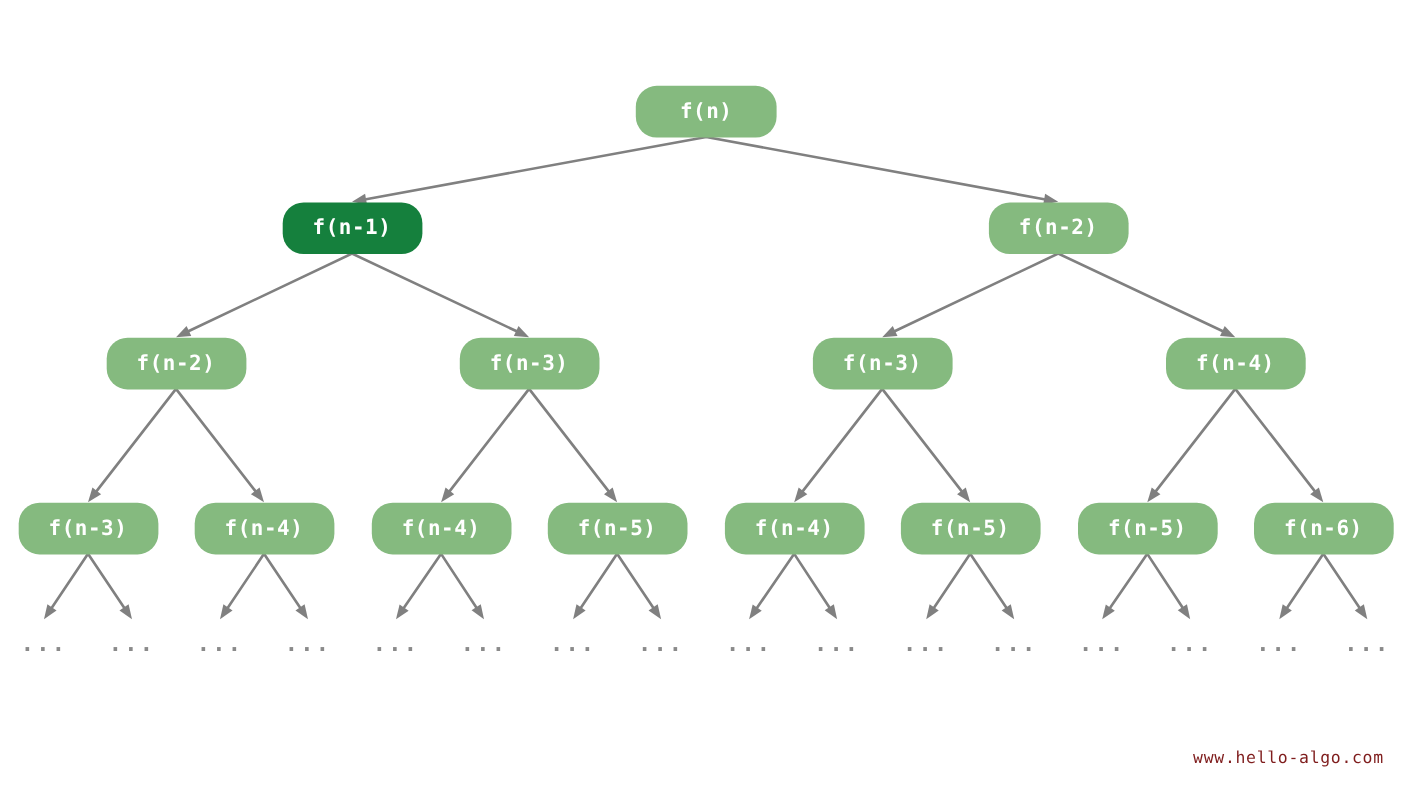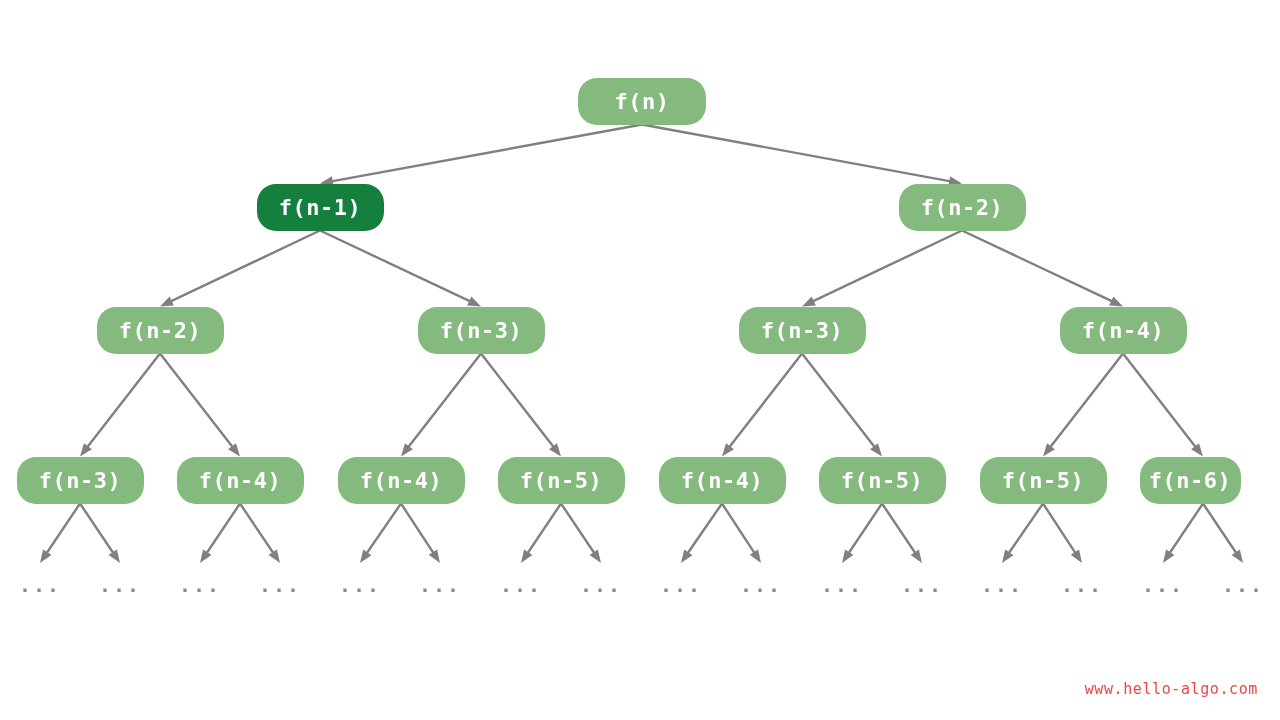--- a/index.html
+++ b/index.html
@@ -25,42 +25,42 @@
   .node {
     position: absolute;
     box-sizing: border-box;
     background: #85ba7f;
     border-radius: 19px;
     color: #ffffff;
     display: flex;
     align-items: center;
     justify-content: center;
     font-family: "DejaVu Sans Mono", "Liberation Mono", monospace;
-    font-size: 22px;
+    font-size: 19px;
     font-weight: 700;
     letter-spacing: 0.5px;
     white-space: nowrap;
     z-index: 2;
   }
   .ellipsis {
     position: absolute;
     color: #8a8a8a;
     font-family: "DejaVu Sans Mono", "Liberation Mono", monospace;
     font-size: 20px;
     font-weight: 700;
     letter-spacing: 2px;
     transform: translate(-50%, -50%);
     z-index: 2;
     line-height: 1;
   }
   #watermark {
     position: absolute;
     right: 22px;
     bottom: 22px;
-    color: #ef4444;
+    color: #7f1d1d;
     font-family: "DejaVu Sans Mono", "Liberation Mono", monospace;
     font-size: 15px;
     letter-spacing: 0.6px;
     white-space: nowrap;
   }
 </style>
 </head>
 <body>
 
 <div id="canvas">
@@ -194,21 +194,21 @@
       <div class="node" style="left: 417.5px; top: 306.5px; width: 127px; height: 47px; background: rgb(133, 186, 127); color: rgb(255, 255, 255);">f(n-3)</div>
       <div class="node" style="left: 738.5px; top: 306.5px; width: 127px; height: 47px; background: rgb(133, 186, 127); color: rgb(255, 255, 255);">f(n-3)</div>
       <div class="node" style="left: 1059.5px; top: 306.5px; width: 127px; height: 47px; background: rgb(133, 186, 127); color: rgb(255, 255, 255);">f(n-4)</div>
       <div class="node" style="left: 16.5px; top: 456.5px; width: 127px; height: 47px; background: rgb(133, 186, 127); color: rgb(255, 255, 255);">f(n-3)</div>
       <div class="node" style="left: 176.5px; top: 456.5px; width: 127px; height: 47px; background: rgb(133, 186, 127); color: rgb(255, 255, 255);">f(n-4)</div>
       <div class="node" style="left: 337.5px; top: 456.5px; width: 127px; height: 47px; background: rgb(133, 186, 127); color: rgb(255, 255, 255);">f(n-4)</div>
       <div class="node" style="left: 497.5px; top: 456.5px; width: 127px; height: 47px; background: rgb(133, 186, 127); color: rgb(255, 255, 255);">f(n-5)</div>
       <div class="node" style="left: 658.5px; top: 456.5px; width: 127px; height: 47px; background: rgb(133, 186, 127); color: rgb(255, 255, 255);">f(n-4)</div>
       <div class="node" style="left: 818.5px; top: 456.5px; width: 127px; height: 47px; background: rgb(133, 186, 127); color: rgb(255, 255, 255);">f(n-5)</div>
       <div class="node" style="left: 979.5px; top: 456.5px; width: 127px; height: 47px; background: rgb(133, 186, 127); color: rgb(255, 255, 255);">f(n-5)</div>
-      <div class="node" style="left: 1139.5px; top: 456.5px; width: 101px; height: 47px; background: rgb(133, 186, 127); color: rgb(255, 255, 255);">f(n-6)</div>
+      <div class="node" style="left: 1139.5px; top: 456.5px; width: 127px; height: 47px; background: rgb(133, 186, 127); color: rgb(255, 255, 255);">f(n-6)</div>
     </div>
   <div id="ellipsis-layer">
       <div class="ellipsis" style="left: 40px; top: 585px; color: rgb(138, 138, 138);">...</div>
       <div class="ellipsis" style="left: 120px; top: 585px; color: rgb(138, 138, 138);">...</div>
       <div class="ellipsis" style="left: 200px; top: 585px; color: rgb(138, 138, 138);">...</div>
       <div class="ellipsis" style="left: 280px; top: 585px; color: rgb(138, 138, 138);">...</div>
       <div class="ellipsis" style="left: 360px; top: 585px; color: rgb(138, 138, 138);">...</div>
       <div class="ellipsis" style="left: 440px; top: 585px; color: rgb(138, 138, 138);">...</div>
       <div class="ellipsis" style="left: 521px; top: 585px; color: rgb(138, 138, 138);">...</div>
       <div class="ellipsis" style="left: 601px; top: 585px; color: rgb(138, 138, 138);">...</div>

